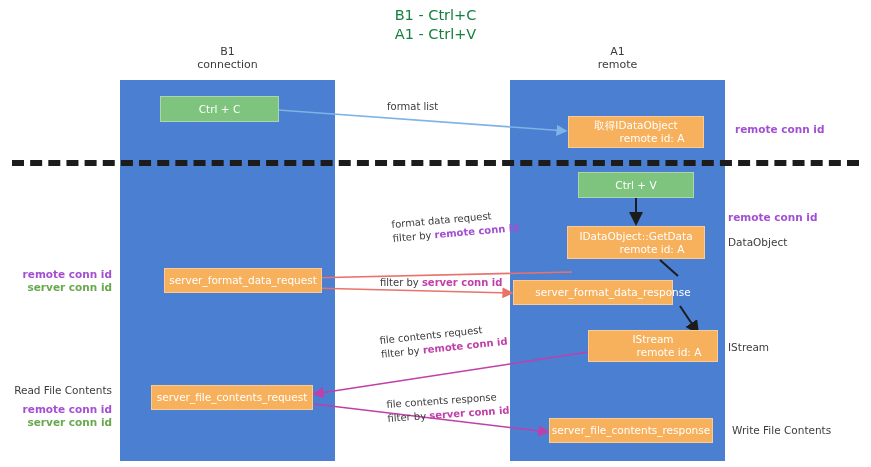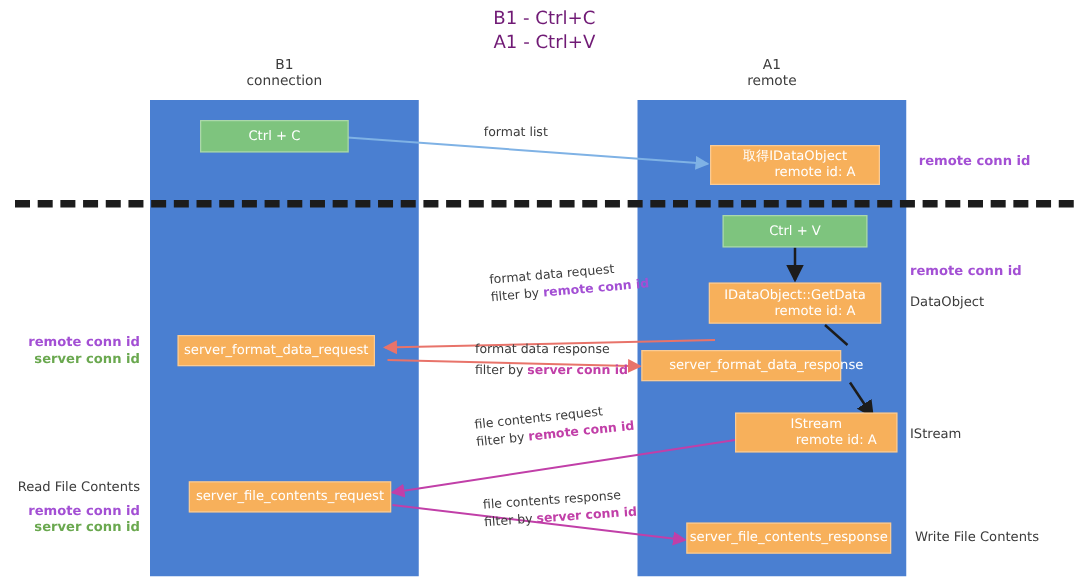--- a/index.html
+++ b/index.html
@@ -12,21 +12,21 @@
   #stage{position:absolute;left:0;top:0;width:871px;height:467px;}
 
   
   .lane{position:absolute;background:#4a7fd1;}
   .lane.b1{left:120px;top:80px;width:215px;height:381px;}
   .lane.a1{left:510px;top:80px;width:215px;height:381px;}
 
   
   .title{
     position:absolute;left:0;top:6px;width:871px;text-align:center;
-    font-size:14.5px;line-height:19px;color:#701a75;white-space:pre-line;
+    font-size:14.5px;line-height:19px;color:#15803d;white-space:pre-line;
   }
   .lane-head{
     position:absolute;text-align:center;font-size:11px;line-height:13px;
     color:#3c3c3c;white-space:pre-line;
   }
   .lane-head.b1{left:120px;top:45px;width:215px;}
   .lane-head.a1{left:510px;top:45px;width:215px;}
 
   
   .divider{
@@ -130,21 +130,21 @@
 
   <div class="node green" style="left:578px;top:172px;width:116px;height:26px;">
     <div>Ctrl + V</div>
   </div>
 
   <div class="node orange" style="left:567px;top:226px;width:138px;height:33px;">
     <div>IDataObject::GetData</div>
     <div class="l2">remote id: A</div>
   </div>
 
-  <div class="node orange" style="left:142px;top:268px;width:158px;height:25px;">
+  <div class="node orange" style="left:164px;top:268px;width:158px;height:25px;">
     <div>server_format_data_request</div>
   </div>
 
   <div class="node orange" style="left:513px;top:280px;width:160px;height:25px;padding-left:40px;">
     <div>server_format_data_response</div>
   </div>
 
   <div class="node orange" style="left:588px;top:330px;width:130px;height:32px;">
     <div>IStream</div>
     <div class="l2">remote id: A</div>
@@ -159,21 +159,20 @@
   </div>
 
   <div class="elabel" style="left:387px;top:100px;">format list</div>
 
   <div class="elabel" style="left:391px;top:218px;transform:rotate(-5deg);transform-origin:left top;">
     <div>format data request</div>
     <div><span>filter by </span><span class="hi-purple">remote conn id</span></div>
   </div>
 
   <div class="elabel" style="left:380px;top:273px;">
-    <div>format data response</div>
     <div style="margin-top:3px;"><span>filter by </span><span class="hi-magenta">server conn id</span></div>
   </div>
 
   <div class="elabel" style="left:379px;top:334px;transform:rotate(-6deg);transform-origin:left top;">
     <div>file contents request</div>
     <div><span>filter by </span><span class="hi-magenta">remote conn id</span></div>
   </div>
 
   <div class="elabel" style="left:386px;top:398px;transform:rotate(-4deg);transform-origin:left top;">
     <div>file contents response</div>

